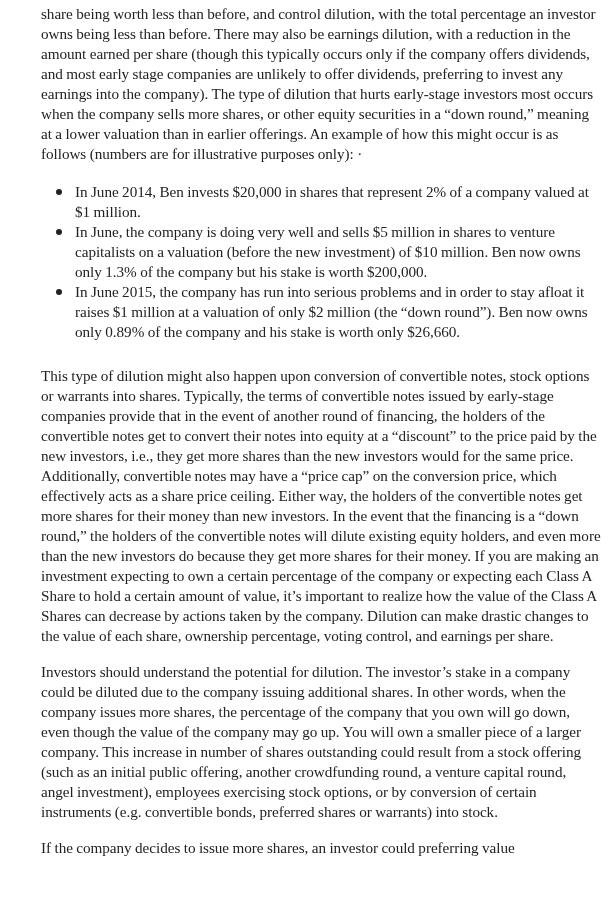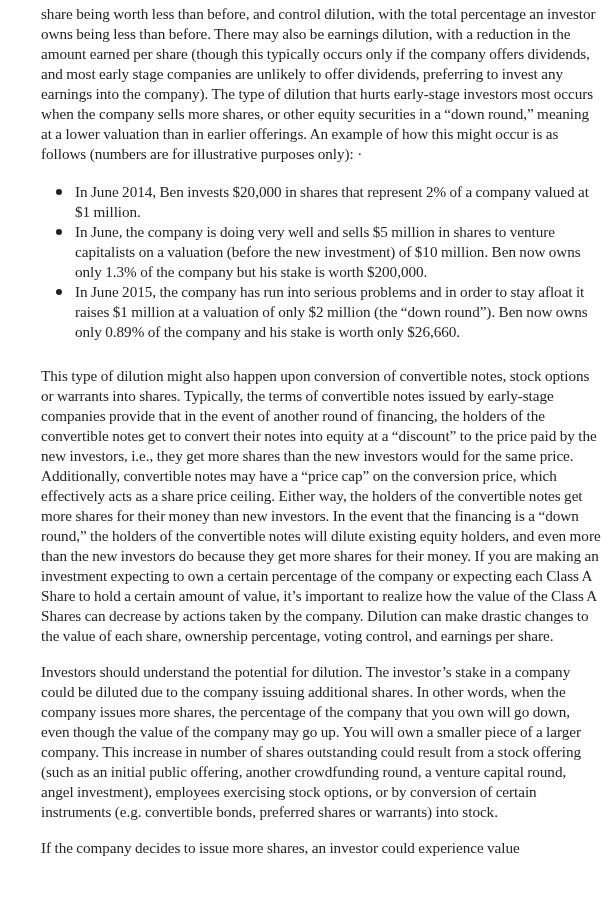--- a/index.html
+++ b/index.html
@@ -66,14 +66,14 @@
     <li>
       <span class="bullet"></span>
       <span>In June 2015, the company has run into serious problems and in order to stay afloat it raises $1 million at a valuation of only $2 million (the “down round”). Ben now owns only 0.89% of the company and his stake is worth only $26,660.</span>
     </li>
   </ul>
 
   <p>This type of dilution might also happen upon conversion of convertible notes, stock options or warrants into shares. Typically, the terms of convertible notes issued by early-stage companies provide that in the event of another round of financing, the holders of the convertible notes get to convert their notes into equity at a “discount” to the price paid by the new investors, i.e., they get more shares than the new investors would for the same price. Additionally, convertible notes may have a “price cap” on the conversion price, which effectively acts as a share price ceiling. Either way, the holders of the convertible notes get more shares for their money than new investors. In the event that the financing is a “down round,” the holders of the convertible notes will dilute existing equity holders, and even more than the new investors do because they get more shares for their money. If you are making an investment expecting to own a certain percentage of the company or expecting each Class A Share to hold a certain amount of value, it’s important to realize how the value of the Class A Shares can decrease by actions taken by the company. Dilution can make drastic changes to the value of each share, ownership percentage, voting control, and earnings per share.</p>
 
   <p>Investors should understand the potential for dilution. The investor’s stake in a company could be diluted due to the company issuing additional shares. In other words, when the company issues more shares, the percentage of the company that you own will go down, even though the value of the company may go up. You will own a smaller piece of a larger company. This increase in number of shares outstanding could result from a stock offering (such as an initial public offering, another crowdfunding round, a venture capital round, angel investment), employees exercising stock options, or by conversion of certain instruments (e.g. convertible bonds, preferred shares or warrants) into stock.</p>
 
-  <p>If the company decides to issue more shares, an investor could experience value</p>
+  <p>If the company decides to issue more shares, an investor could preferring value</p>
 </div>
 
 </body></html>

